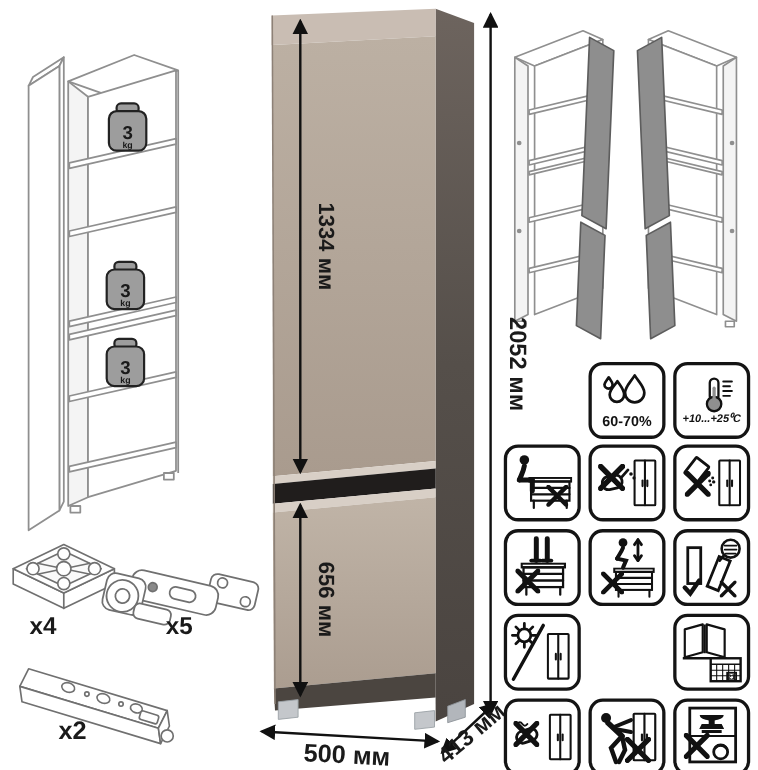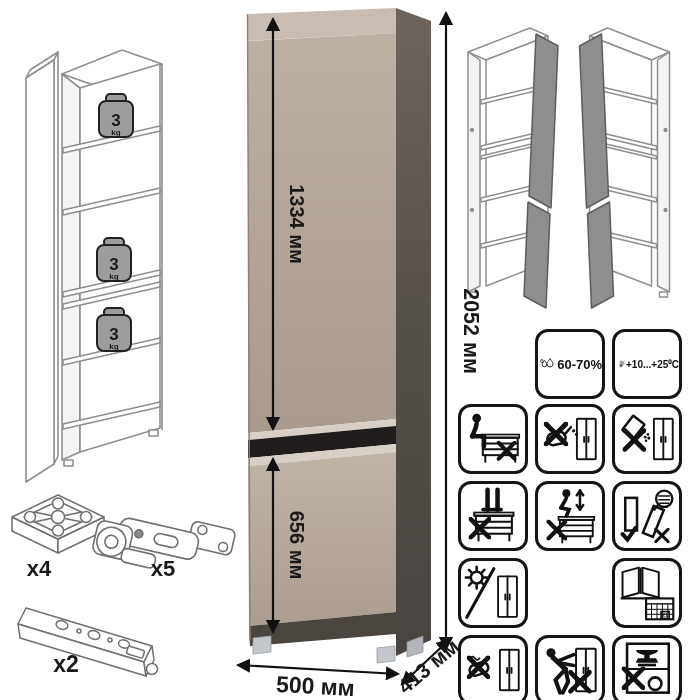--- a/index.html
+++ b/index.html
@@ -2,21 +2,21 @@
 <html><head>
 <meta charset="utf-8">
 <style>
   html,body{margin:0;padding:0;background:#fff;}
   #stage{position:relative;width:689px;height:700px;background:#fff;overflow:hidden;
          font-family:"Liberation Sans",sans-serif;}
   #scene{position:absolute;left:0;top:0;}
   svg text{font-family:"Liberation Sans",sans-serif;font-weight:bold;fill:#1a1a1a;}
   .tile{position:absolute;width:70px;height:70px;box-sizing:border-box;
         border:3px solid #141414;border-radius:13px;background:#fff;
-        display:flex;flex-direction:row;align-items:center;justify-content:center;}
+        display:flex;flex-direction:column;align-items:center;justify-content:center;}
   .tile .lbl{font-weight:bold;color:#111;line-height:1;margin-top:1px;white-space:nowrap;}
   .lbl-hum{font-size:13px;}
   .lbl-temp{font-size:10px;}
   .pic{display:block;}
 </style>
 </head>
 <body>
 <div id="stage">
 
 <svg id="scene" width="689" height="700" viewBox="0 0 689 700">
@@ -193,21 +193,21 @@
   <svg class="pic" width="56" height="36" viewBox="0 0 64 40">
     <g stroke="#111" stroke-width="2.8" fill="none" stroke-linejoin="round">
       <path d="M13 4 C15 7 17 9 17 11.5 a4.2 4.2 0 1 1 -8.4 0 C9 9 11 7 13 4 Z"></path>
       <path d="M22 8 C26 14 29 17 29 22 a7.5 7.5 0 1 1 -15 0 C14 17 18 14 22 8 Z"></path>
       <path d="M40 2 C45 10 50 14 50 20 a10 10 0 1 1 -20 0 C30 14 35 10 40 2 Z" fill="#fff"></path>
     </g>
   </svg>
   <div class="lbl lbl-hum">60-70%</div>
 </div>
 
-<div class="tile" style="left:612px;top:329px;">
+<div class="tile" style="left:612px;top:329px;font-style:italic;">
   <svg class="pic" width="56" height="34" viewBox="0 0 64 38">
     <g stroke="#111" fill="none" stroke-linecap="round">
       <rect x="30" y="2" width="9" height="23" rx="4.5" stroke-width="2.4"></rect>
       <circle cx="34.5" cy="28.5" r="7.5" fill="#8f8f8f" stroke-width="2.4"></circle>
       <line x1="34.5" y1="12" x2="34.5" y2="24" stroke="#8f8f8f" stroke-width="3.4"></line>
       <g stroke-width="2">
         <line x1="44" y1="5" x2="53" y2="5"></line>
             <line x1="44" y1="10" x2="51" y2="10"></line>
         <line x1="44" y1="15" x2="53" y2="15"></line>
             <line x1="44" y1="20" x2="51" y2="20"></line>

